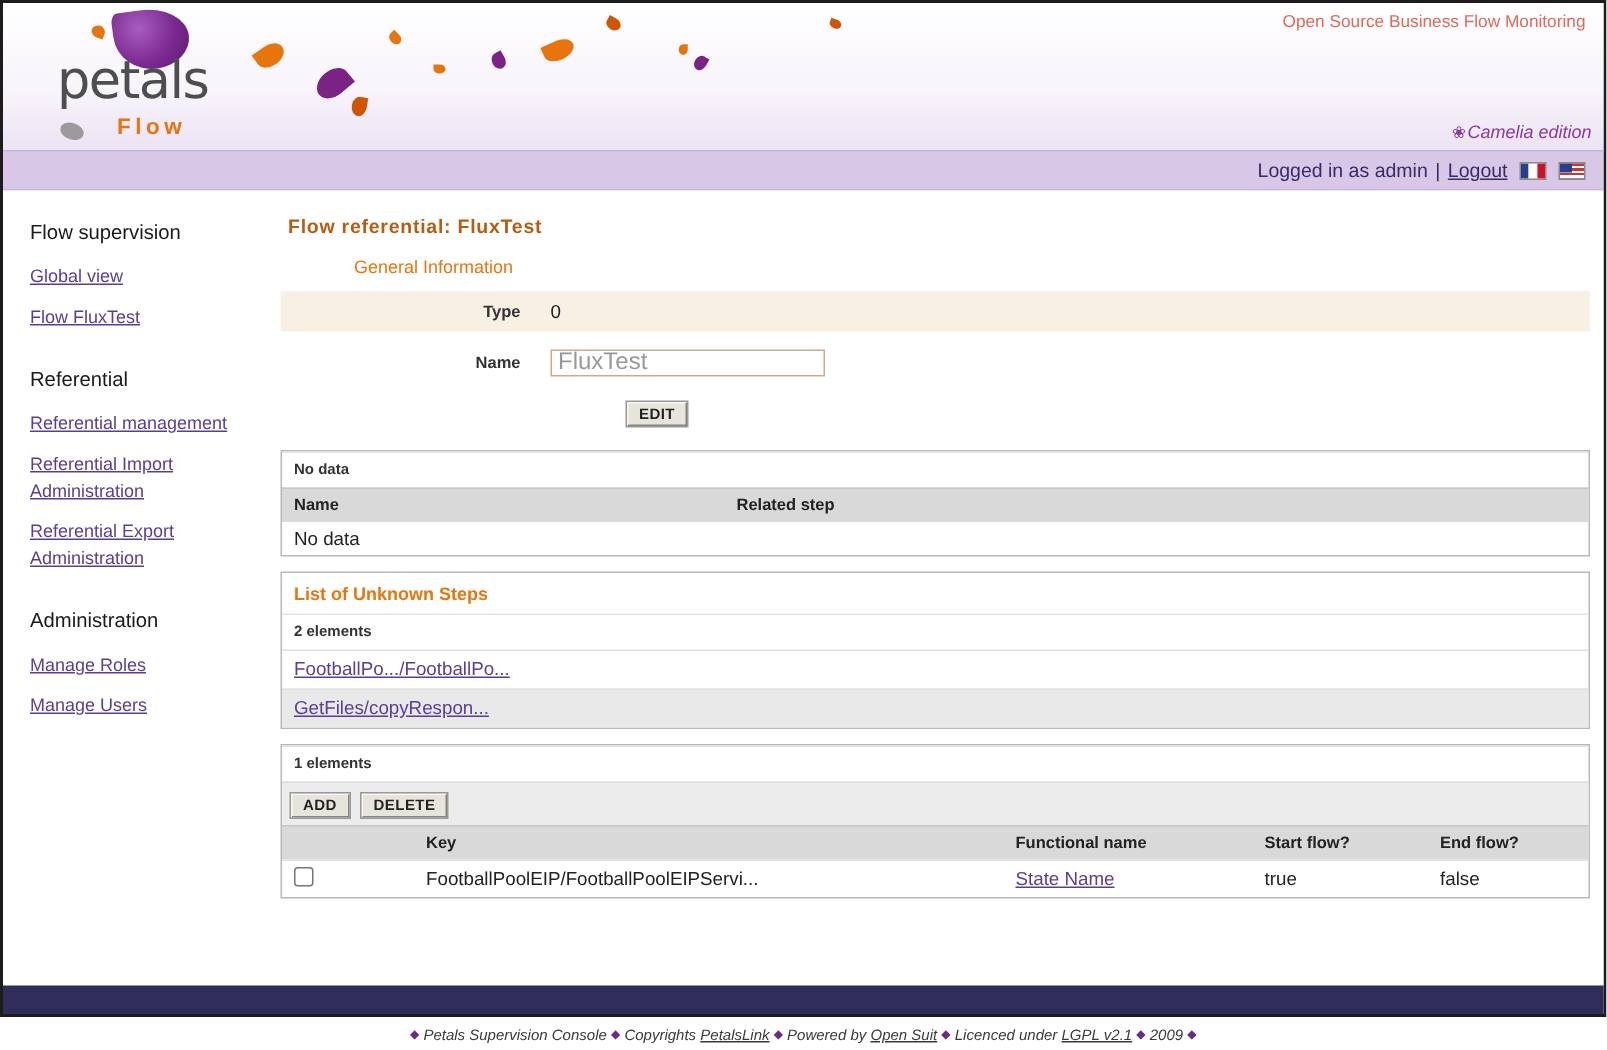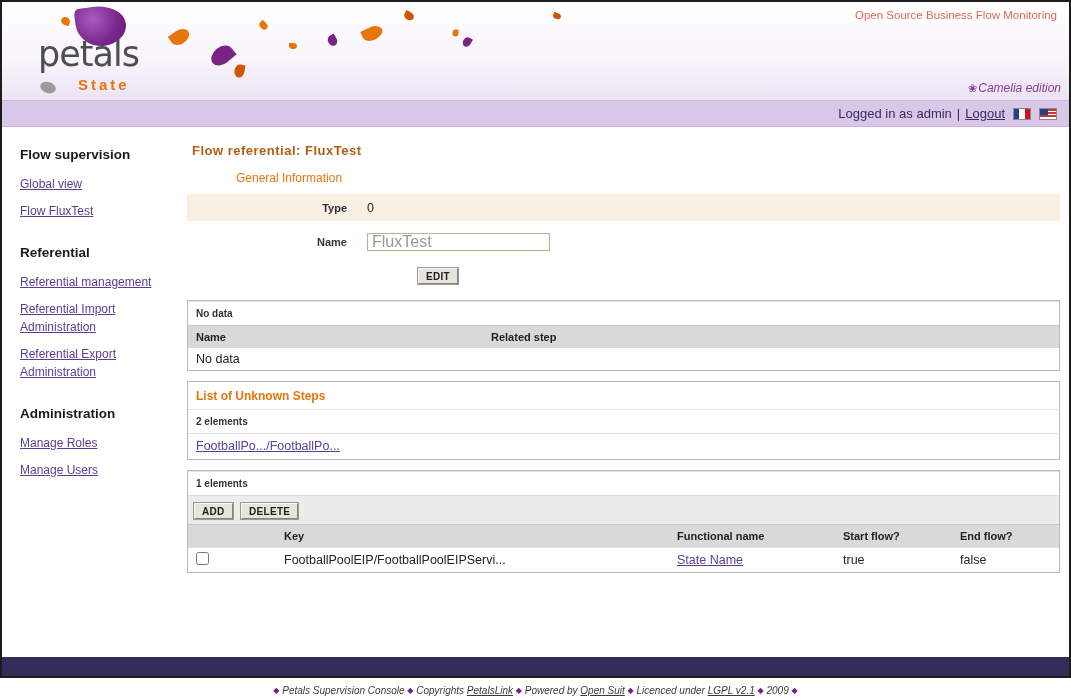--- a/index.html
+++ b/index.html
@@ -45,21 +45,21 @@
   .flag i { display:block; }
   .fb { flex:1; background:#27408b; } .fw { flex:1; background:#fff; } .fr { flex:1; background:#cf1126; }
   .flag-us { background:repeating-linear-gradient(180deg,#c33 0 1.6px,#fff 1.6px 3.2px); }
   .canton { position:absolute; left:0; top:0; width:8px; height:6px; background:#27408b; }
 
   
   .content { flex:1; display:flex; background:#fff; }
 
   .sidebar { width:184px; flex:0 0 184px; padding:20px 0 0 18px; }
   .side-section { margin-bottom:25px; }
-  .side-heading { font-size:13.5px; font-weight:bold; color:#1a1a1a; margin-bottom:13px; }
+  .side-heading { font-size:13.5px; font-weight:normal; color:#1a1a1a; margin-bottom:13px; }
   .side-link { display:block; width:150px; color:#5a3e96; font-size:12px;
                text-decoration:underline; margin-bottom:9px; line-height:1.5; }
 
   .main { flex:1; padding:14px 9px 0 1px; }
   .page-title { font-size:13px; font-weight:bold; color:#b85c12; letter-spacing:0.5px;
                 margin:2px 0 13px 5px; }
   .gi-heading { font-size:12px; font-weight:normal; color:#e8750e; margin:0 0 9px 49px; }
 
   .form-row { display:flex; align-items:center; min-height:27px; }
   .form-row.beige { background:#f8f1e3; }
@@ -115,21 +115,21 @@
 
 <div class="page">
 
   <header class="header">
     <div class="tagline">Open Source Business Flow Monitoring</div>
 
     <div class="logo">
       <div class="logo-petal"></div>
       <div class="logo-dot"></div>
       <div class="logo-text">petals</div>
-      <div class="logo-sub">State</div>
+      <div class="logo-sub">Flow</div>
       <div class="logo-mouse"></div>
     </div>
 
     <div class="petal" style="left:168px;top:28px;width:20px;height:14px;background:#e8740c;transform:rotate(-35deg);"></div>
     <div class="petal" style="left:208px;top:45px;width:24px;height:17px;background:#7b2384;transform:rotate(140deg);"></div>
     <div class="petal" style="left:231px;top:64px;width:13px;height:10px;background:#d35400;transform:rotate(100deg);"></div>
     <div class="petal" style="left:257px;top:20px;width:9px;height:7px;background:#e8740c;transform:rotate(45deg);"></div>
     <div class="petal" style="left:287px;top:41px;width:8px;height:6px;background:#e8740c;transform:rotate(0deg);"></div>
     <div class="petal" style="left:325px;top:34px;width:11px;height:9px;background:#7b2384;transform:rotate(60deg);"></div>
     <div class="petal" style="left:360px;top:25px;width:21px;height:13px;background:#e8740c;transform:rotate(-25deg);"></div>
@@ -204,20 +204,23 @@
           <div class="fp-col-name">No data</div>
         </div>
       </section>
 
       <section class="box">
         <div class="box-heading">List of Unknown Steps</div>
         <div class="box-count">2 elements</div>
         <div class="ustep-row">
           <a href="#">FootballPo.../FootballPo...</a>
         </div>
+        <div class="ustep-row alt">
+          <a href="#">GetFiles/copyRespon...</a>
+        </div>
       </section>
 
       <section class="box">
         <div class="box-count">1 elements</div>
         <div class="steps-toolbar">
           <button class="btn">ADD</button>
           <button class="btn">DELETE</button>
         </div>
         <div class="thead">
           <div class="col-cb"></div>

